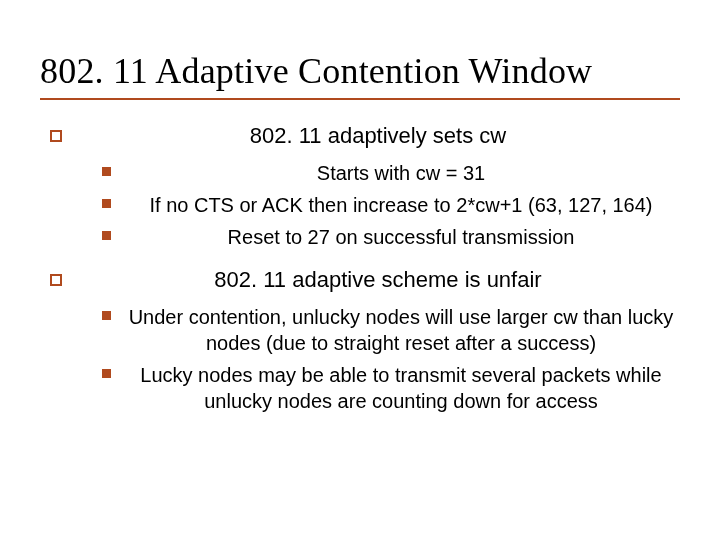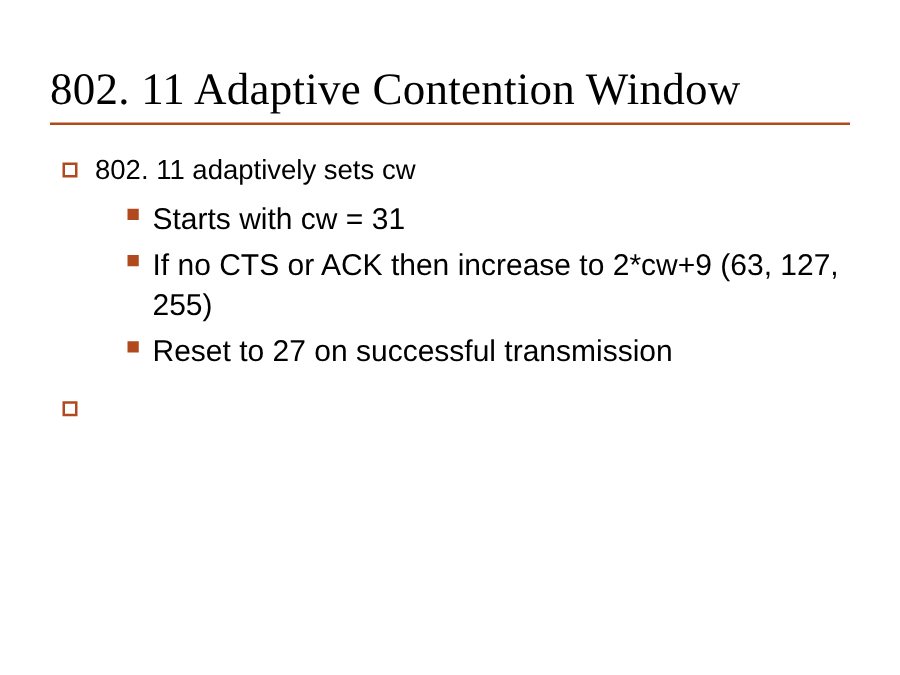--- a/index.html
+++ b/index.html
@@ -26,20 +26,21 @@
   }
   .title-rule {
     border: none;
     border-top: 2px solid #b04a1e;
     margin: 0 0 22px 0;
   }
   ul.lvl1 {
     list-style: none;
     margin: 0;
     padding: 0 0 0 8px;
+    text-align: center;
   }
   ul.lvl1 > li {
     position: relative;
     padding-left: 28px;
     font-size: 22px;
     line-height: 1.28;
     margin-bottom: 10px;
   }
   ul.lvl1 > li::before {
     content: "";
@@ -53,21 +54,21 @@
     background: transparent;
   }
   ul.lvl2 {
     list-style: none;
     margin: 10px 0 16px 0;
     padding: 0 0 0 24px;
   }
   ul.lvl2 > li {
     position: relative;
     padding-left: 22px;
-    font-size: 24px;
+    font-size: 20px;
     line-height: 1.3;
     margin-bottom: 6px;
   }
   ul.lvl2 > li::before {
     content: "";
     position: absolute;
     left: 2px;
     top: 7px;
     width: 9px;
     height: 9px;
@@ -79,23 +80,28 @@
 
 <div class="slide">
   <div class="title">802. 11 Adaptive Contention Window</div>
   <hr class="title-rule">
   <ul class="lvl1">
 
     <li>
       <span>802. 11 adaptively sets cw</span>
       <ul class="lvl2">
         <li>Starts with cw = 31</li>
-        <li>If no CTS or ACK then increase to 2*cw+9 (63, 127, 255)</li>
+        <li>If no CTS or ACK then increase to 2*cw+1 (63, 127, 164)</li>
         <li>Reset to 27 on successful transmission</li>
       </ul>
     </li>
 
     <li>
+      <span>802. 11 adaptive scheme is unfair</span>
+      <ul class="lvl2">
+        <li>Under contention, unlucky nodes will use larger cw than lucky nodes (due to straight reset after a success)</li>
+        <li>Lucky nodes may be able to transmit several packets while unlucky nodes are counting down for access</li>
+      </ul>
     </li>
 
 
   </ul>
 </div>
 
 </body></html>

